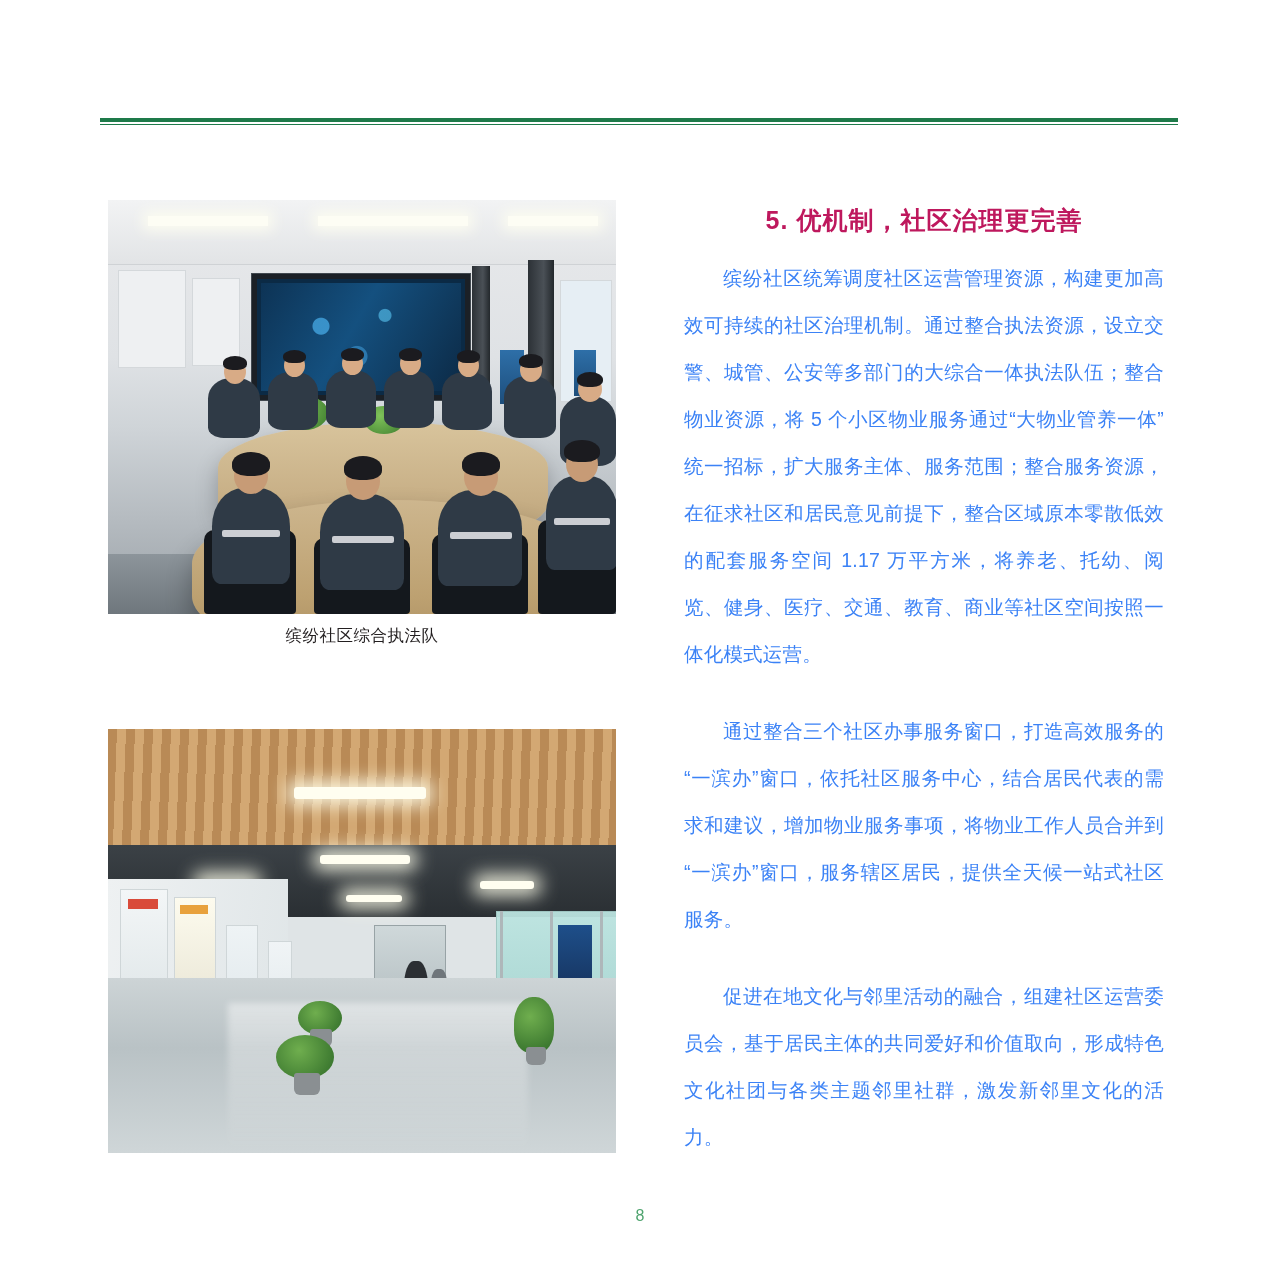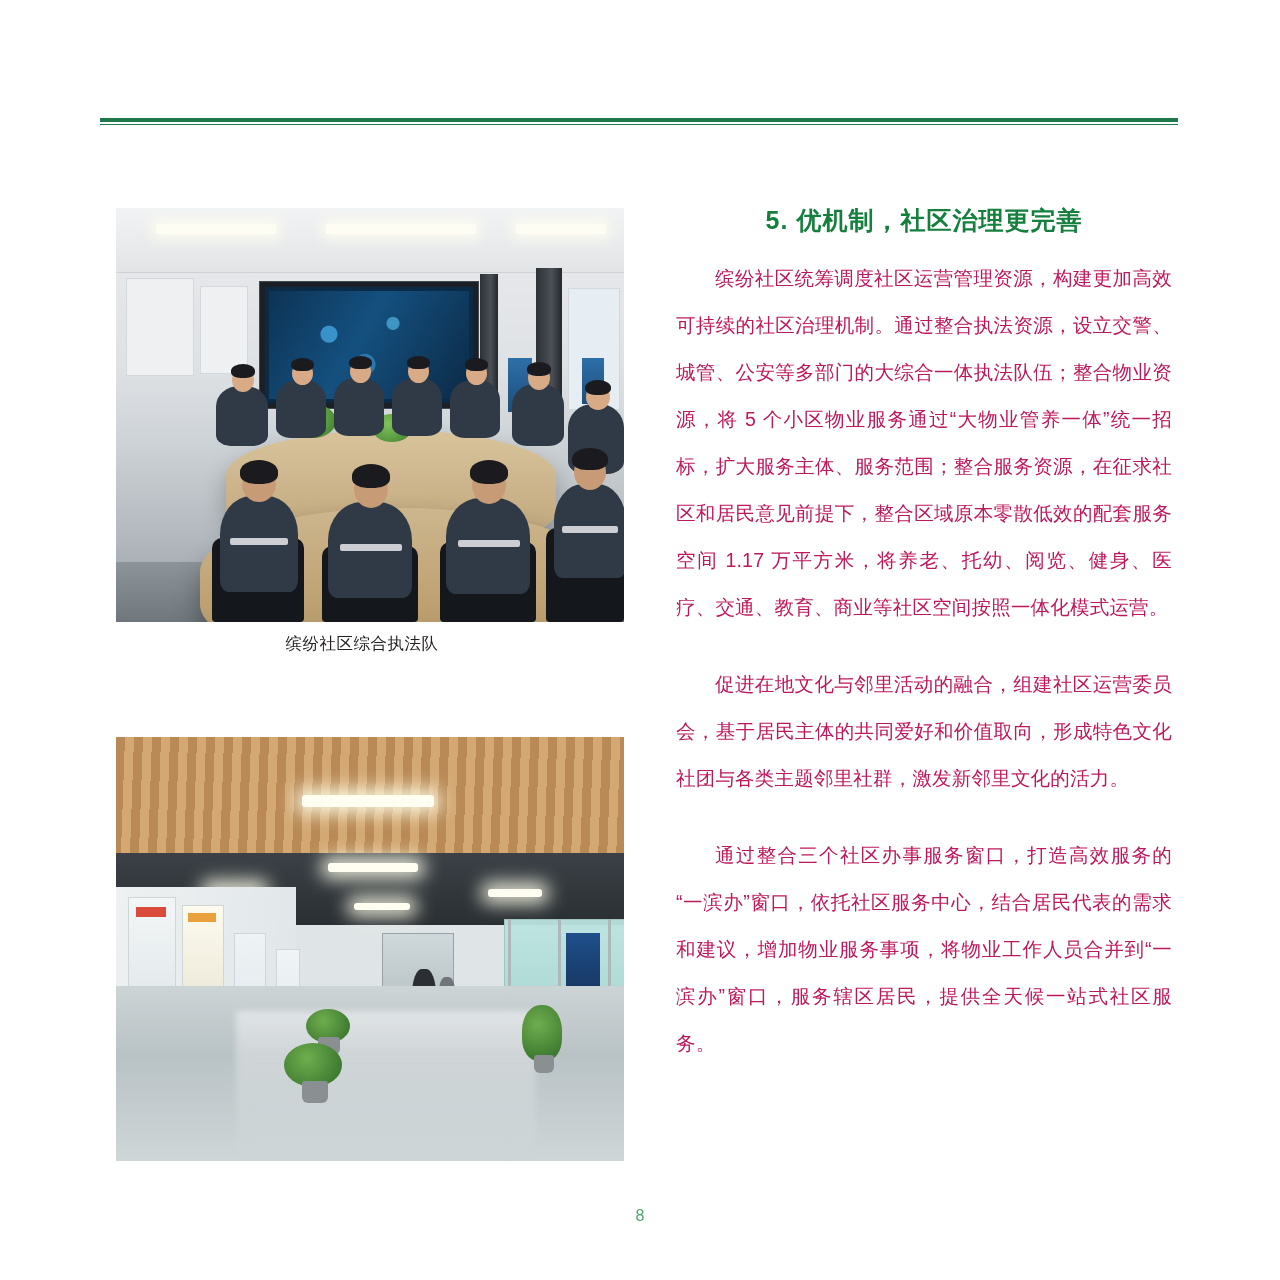--- a/index.html
+++ b/index.html
@@ -43,21 +43,21 @@
   }
 
   
   .left-col {
     position: absolute;
     left: 108px;
     top: 200px;
     width: 508px;
   }
   .figure {
-    margin: 8px;
+    margin: 0;
   }
   .figure + .figure {
     margin-top: 82px;
   }
   .photo {
     width: 508px;
     height: 414px;
     position: relative;
     overflow: hidden;
     background: #b9bfc4;
@@ -212,34 +212,34 @@
   
   .right-col {
     position: absolute;
     left: 672px;
     top: 204px;
     width: 504px;
   }
   .section-title {
     font-size: 25px;
     font-weight: bold;
-    color: #15803d;
+    color: #be185d;
     text-align: center;
     letter-spacing: 1px;
     margin: 0 0 18px 0;
   }
   .body-p {
     font-size: 19.5px;
     line-height: 47px;
     text-align: justify;
     text-justify: inter-ideograph;
-    margin: 4px;
+    margin: 12px;
     text-indent: 2em;
     letter-spacing: 0.2px;
-    color: #be185d;
+    color: #3b82f6;
   }
   .body-p + .body-p {
     margin-top: 30px;
   }
 
   
   .folio {
     position: absolute;
     left: 0; right: 0;
     top: 1207px;
@@ -378,17 +378,17 @@
       <div class="p2-plant" style="left:406px;top:268px;width:40px;height:56px;border-radius:46% 46% 40% 40%;"></div>
       <div class="p2-pot" style="left:418px;top:318px;width:20px;height:18px;"></div>
     </div>
   </figure>
 
 </div>
 
 <div class="right-col">
   <h2 class="section-title">5. 优机制，社区治理更完善</h2>
   <p class="body-p">缤纷社区统筹调度社区运营管理资源，构建更加高效可持续的社区治理机制。通过整合执法资源，设立交警、城管、公安等多部门的大综合一体执法队伍；整合物业资源，将 5 个小区物业服务通过“大物业管养一体”统一招标，扩大服务主体、服务范围；整合服务资源，在征求社区和居民意见前提下，整合区域原本零散低效的配套服务空间 1.17 万平方米，将养老、托幼、阅览、健身、医疗、交通、教育、商业等社区空间按照一体化模式运营。</p>
+  <p class="body-p">通过整合三个社区办事服务窗口，打造高效服务的“一滨办”窗口，依托社区服务中心，结合居民代表的需求和建议，增加物业服务事项，将物业工作人员合并到“一滨办”窗口，服务辖区居民，提供全天候一站式社区服务。</p>
   <p class="body-p">促进在地文化与邻里活动的融合，组建社区运营委员会，基于居民主体的共同爱好和价值取向，形成特色文化社团与各类主题邻里社群，激发新邻里文化的活力。</p>
-  <p class="body-p">通过整合三个社区办事服务窗口，打造高效服务的“一滨办”窗口，依托社区服务中心，结合居民代表的需求和建议，增加物业服务事项，将物业工作人员合并到“一滨办”窗口，服务辖区居民，提供全天候一站式社区服务。</p>
 </div>
 
 <div class="folio">8</div>
 
 </body></html>

